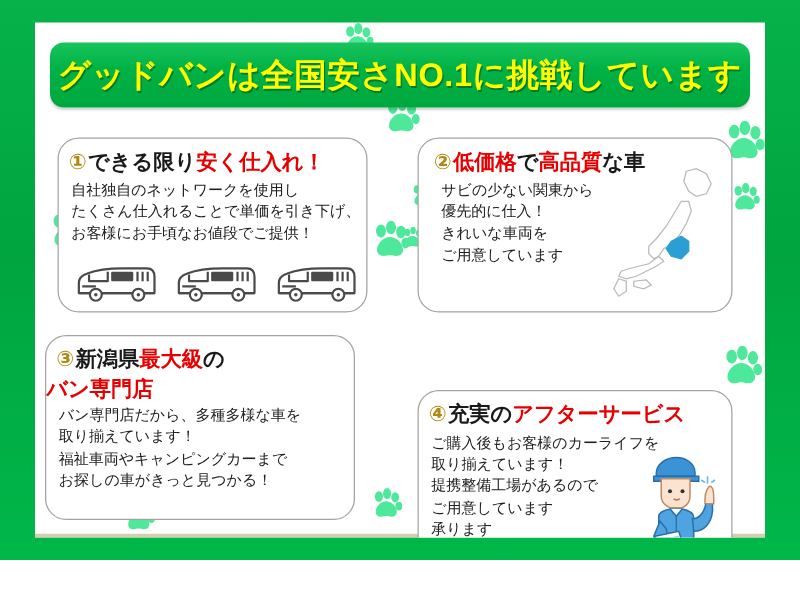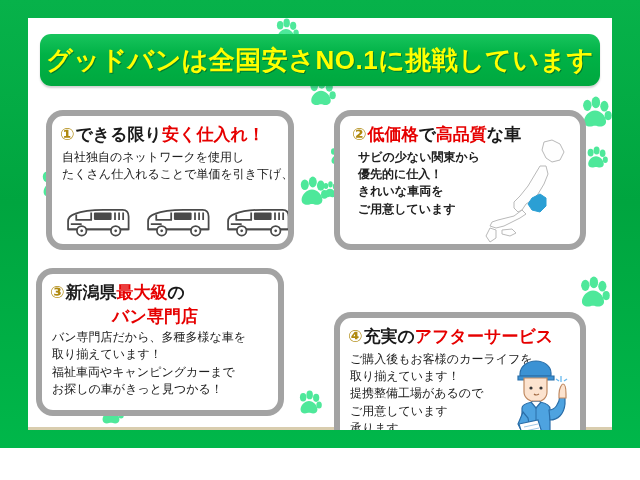--- a/index.html
+++ b/index.html
@@ -74,21 +74,21 @@
     font-weight: bold;
     letter-spacing: 0.5px;
     white-space: nowrap;
     text-shadow: 1px 1px 0 rgba(0,0,0,0.30);
   }
 
   
   .card {
     position: absolute;
     background: #ffffff;
-    border: 6px solid #a3a3a3;
+    border: 1px solid #a3a3a3;
     border-radius: 17px;
     box-sizing: border-box;
     z-index: 3;
     overflow: hidden;
   }
   .card-1 { left: 18px;  top: 92px;  width: 248px; height: 140px; }
   .card-2 { left: 306px; top: 92px;  width: 252px; height: 140px; }
   .card-3 { left: 8px;  top: 250px; width: 248px; height: 148px; }
   .card-4 { left: 306px; top: 250px; width: 252px; height: 148px; margin-top: 44px; }
 
@@ -104,21 +104,21 @@
   .card-head.indent { padding-left: 12px; }
   .num {
     color: #b08a10;
     font-weight: bold;
     margin-right: 1px;
   }
   .hl-red { color: #e60000; }
   .head-line2 {
     margin: 1px 0 3px 0;
     padding-right: 10px;
-    text-align: center;
+    text-align: left;
     font-size: 17px;
     font-weight: bold;
     color: #e60000;
     white-space: nowrap;
     line-height: 1.15;
   }
 
   .card-body {
     padding: 0 10px;
     font-size: 12px;
@@ -294,20 +294,21 @@
         </g>
       </svg>
 
       <div class="card card-1">
         <div class="card-head">
           <span class="num">①</span><span>できる限り</span><span class="hl-red">安く仕入れ！</span>
         </div>
         <div class="card-body">
           <div>自社独自のネットワークを使用し</div>
           <div>たくさん仕入れることで単価を引き下げ、</div>
+          <div>お客様にお手頃なお値段でご提供！</div>
         </div>
         <div class="van-row">
           <svg width="68" height="32" viewBox="0 0 100 46">
             <g fill="none" stroke="#4a4a4a" stroke-width="2.6" stroke-linejoin="round">
               <path d="M6 34 L6 22 C6 17 10 13 16 11 C26 7 42 5 58 5 L86 5 C92 5 95 9 95 15 L95 34 Z"></path>
               <path d="M18 12 L18 20 L40 20 L40 9"></path>
               <rect x="44" y="9" width="26" height="11" rx="1.5" fill="#4a4a4a" stroke="none"></rect>
               <path d="M75 9 L75 20"></path>
               <path d="M81 9 L81 20"></path>
               <path d="M87 9 L87 20"></path>
@@ -363,21 +364,21 @@
                 <circle cx="76" cy="36" r="2"></circle>
               </g>
           </svg>
         </div>
       </div>
 
       <div class="card card-2">
         <div class="card-head indent">
           <span class="num">②</span><span class="hl-red">低価格</span><span>で</span><span class="hl-red">高品質</span><span>な車</span>
         </div>
-        <div class="card-body" style="padding-left:18px;font-weight:bold;">
+        <div class="card-body" style="padding-left:18px;">
           <div>サビの少ない関東から</div>
           <div>優先的に仕入！</div>
           <div>きれいな車両を</div>
           <div>ご用意しています</div>
         </div>
         <svg class="jp-map" viewBox="0 0 92 108">
           <g fill="none" stroke="#b9b9b9" stroke-width="1">
 
             <path d="M60 6 L68 4 L76 8 L80 16 L76 24 L68 26 L62 22 L58 14 Z" fill="#fefefe"></path>
 

